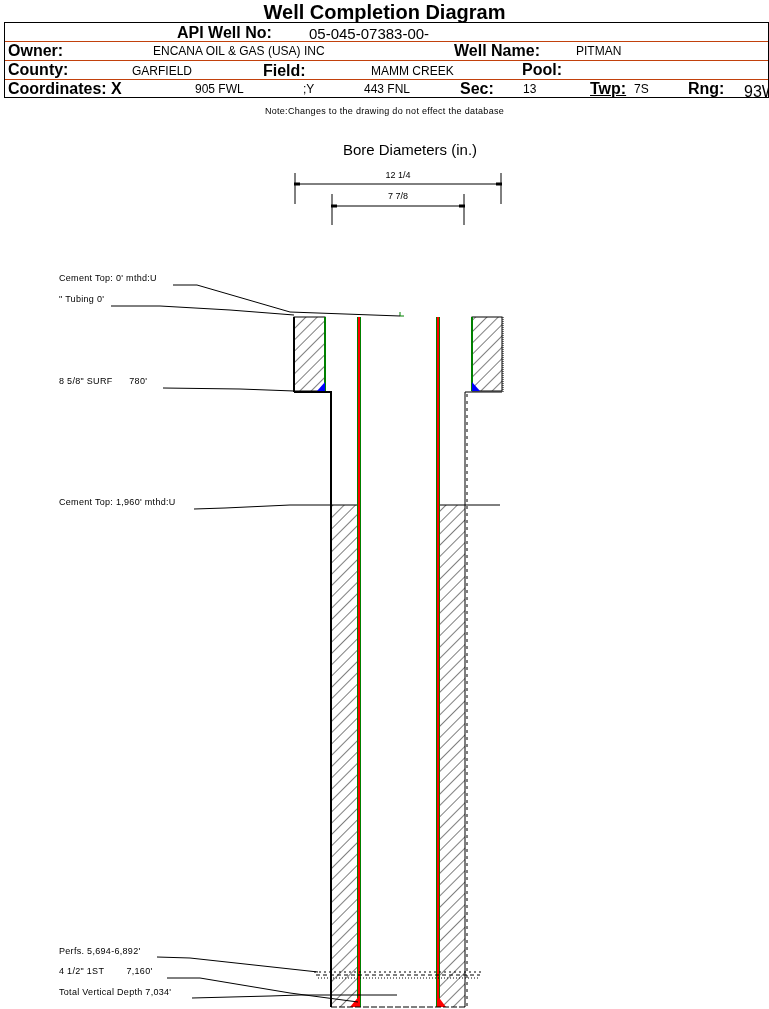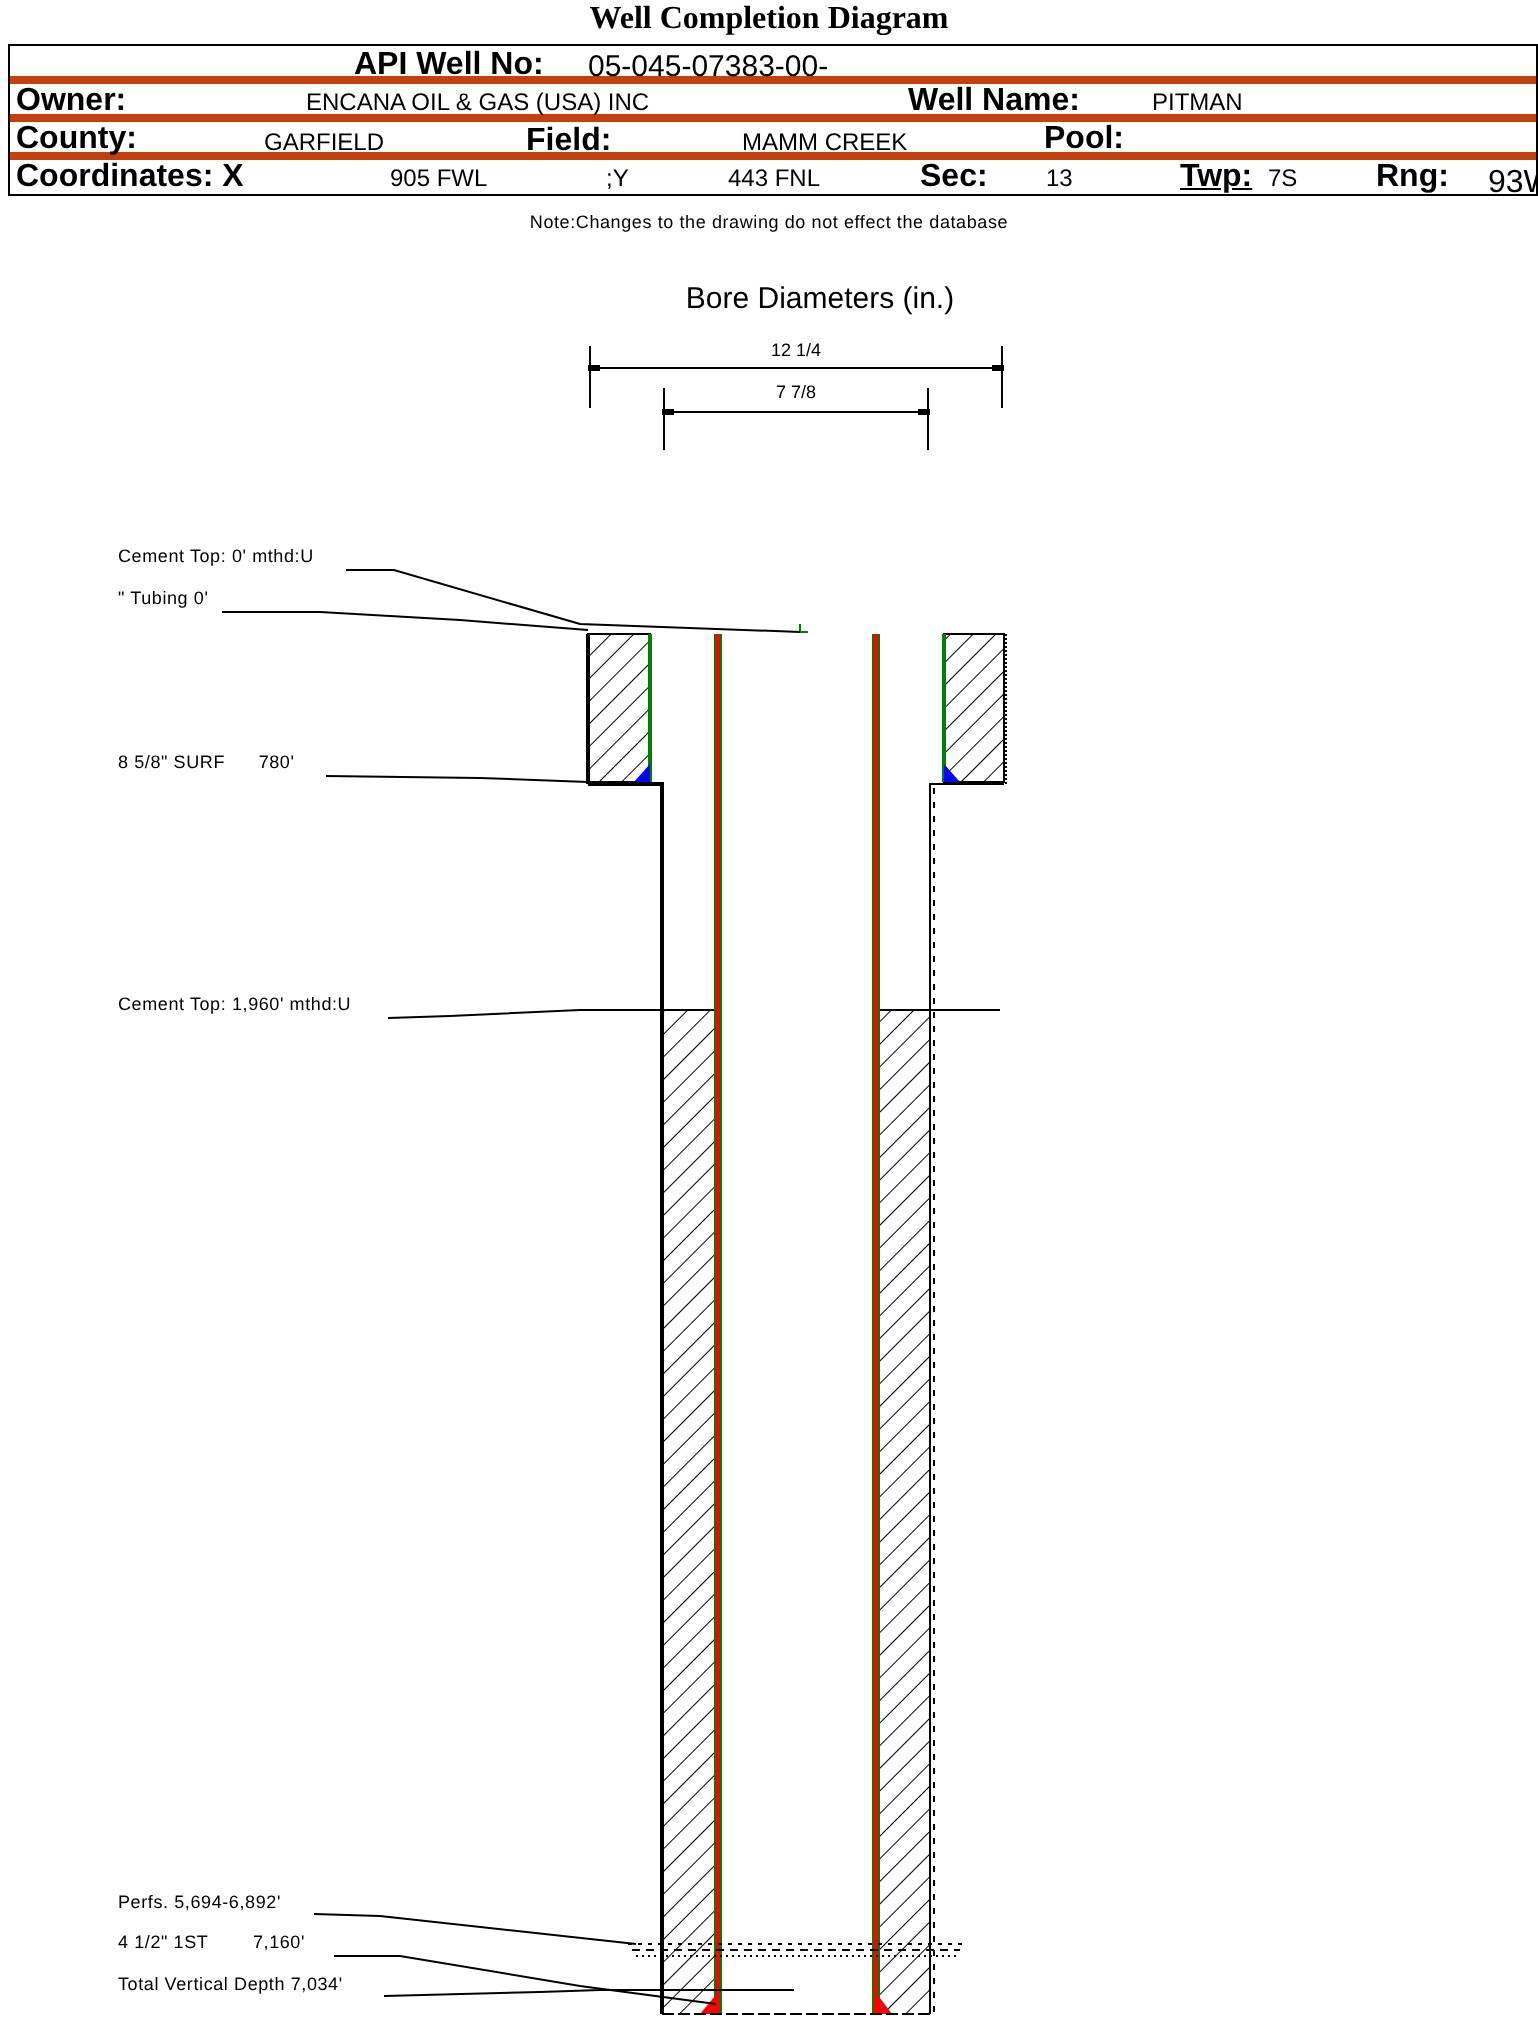--- a/index.html
+++ b/index.html
@@ -1,35 +1,35 @@
 <!DOCTYPE html>
 <html><head>
 <meta charset="utf-8">
 <style>
   html, body { margin:0; padding:0; background:#fff; }
   body { width:769px; height:1009px; position:relative; overflow:hidden; font-family:"Liberation Sans", sans-serif; color:#000; }
-  .title { position:absolute; left:0; top:1px; width:769px; text-align:center; font-weight:bold; font-size:16px;font-family:Liberation Serif, serif; }
+  .title { position:absolute; left:0; top:1px; width:769px; text-align:center; font-weight:bold; font-size:20px; }
   .hdr { position:absolute; left:4px; top:22px; width:765px; height:76px; border:1px solid #000; box-sizing:border-box; }
-  .row { position:absolute; left:0; width:100%; border-bottom:4px solid #c2410c; box-sizing:border-box; }
+  .row { position:absolute; left:0; width:100%; border-bottom:1px solid #c2410c; box-sizing:border-box; }
   .lbl { position:absolute; font-weight:bold; font-size:16px; white-space:nowrap; }
   .val { position:absolute; font-size:12px; white-space:nowrap; }
   .note { position:absolute; top:106px; left:0; width:769px; text-align:center; font-size:9px; letter-spacing:0.3px; }
   .dtitle { position:absolute; top:141px; left:0; width:820px; text-align:center; font-size:15px; }
   .callout { position:absolute; font-size:9px; white-space:nowrap; letter-spacing:0.3px; }
   svg { position:absolute; left:0; top:0; }
 </style>
 </head>
 <body>
 
 <div class="title">Well Completion Diagram</div>
 
 <div class="hdr">
   <div class="row" style="top:0;height:19px;">
     <span class="lbl" style="left:172px;top:1px;">API Well No:</span>
-    <span class="val" style="left:289px;top:2px;font-size:15px;">05-045-07383-00-</span>
+    <span class="val" style="left:304px;top:2px;font-size:15px;">05-045-07383-00-</span>
   </div>
   <div class="row" style="top:38px;height:19px;">
     <span class="lbl" style="left:3px;top:0px;">County:</span>
     <span class="val" style="left:127px;top:3px;">GARFIELD</span>
     <span class="lbl" style="left:258px;top:1px;">Field:</span>
     <span class="val" style="left:366px;top:3px;">MAMM CREEK</span>
     <span class="lbl" style="left:517px;top:0px;">Pool:</span>
     <span class="val" style="left:565px;top:3px;"></span>
   </div>
   <div class="row" style="top:19px;height:19px;">

